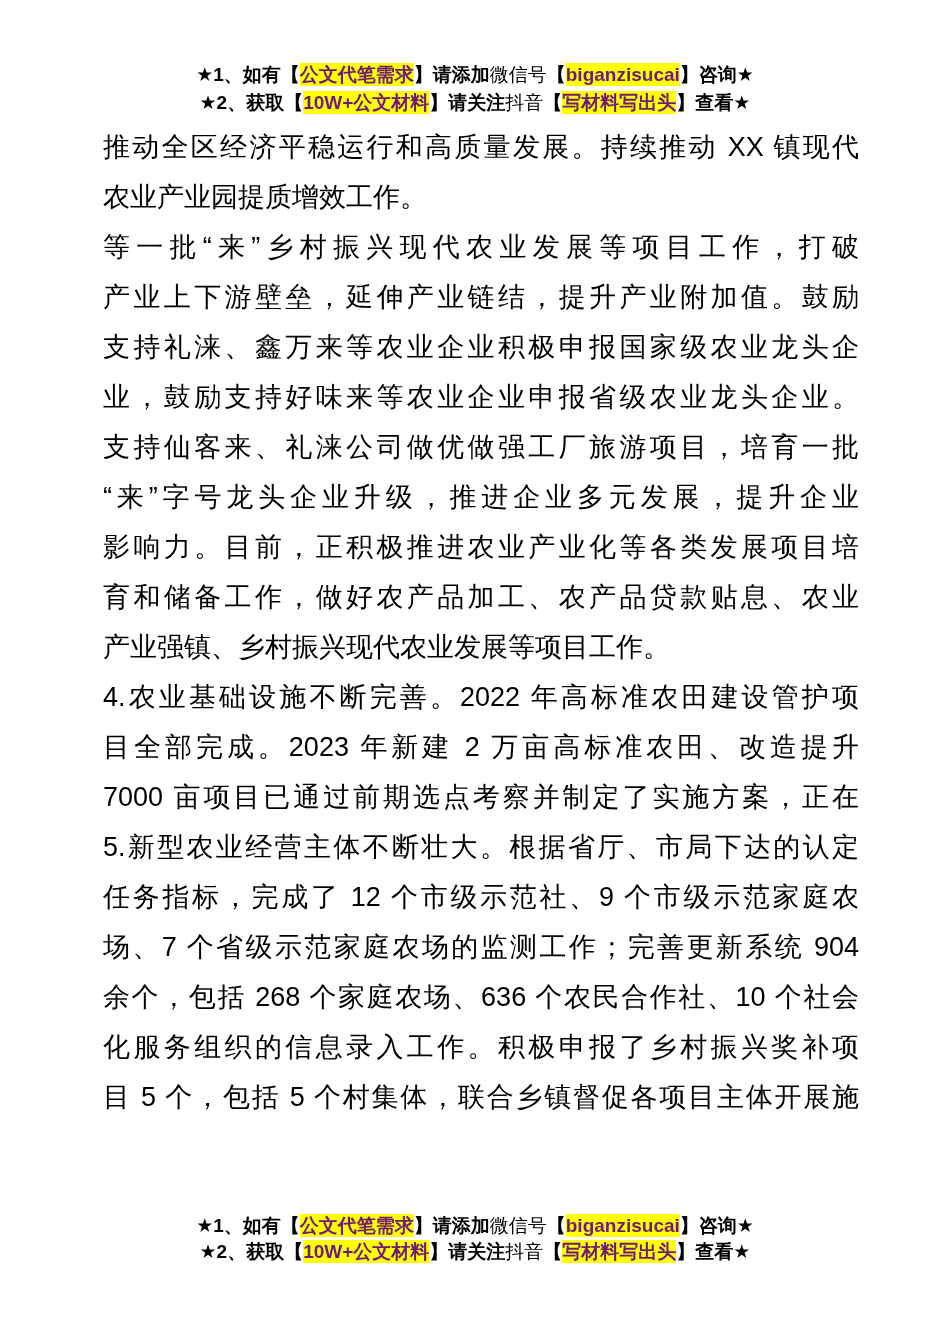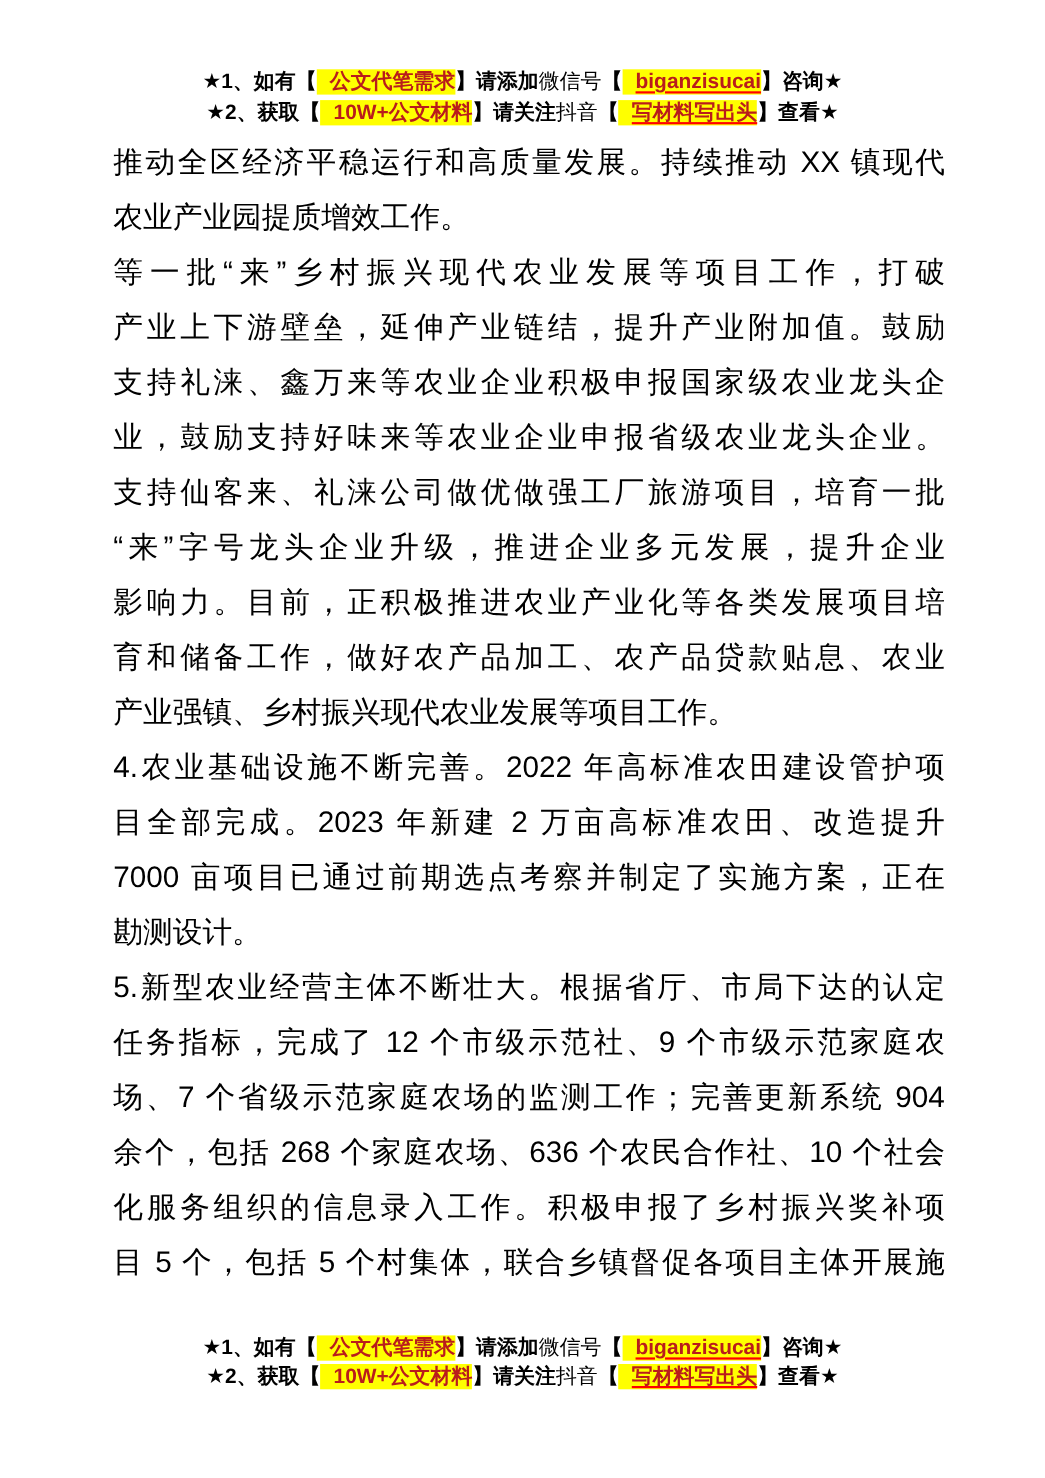--- a/index.html
+++ b/index.html
@@ -23,28 +23,27 @@
   .promo-footer { top: 1213px; }
   .promo-line {
     font-size: 19px;
     line-height: 28px;
     font-weight: bold;
     white-space: nowrap;
   }
   .promo-footer .promo-line { line-height: 26px; }
   .seg-regular { font-weight: normal; }
   .hl { background: #ffff00; padding: 1px 0; }
-  .red { color: #b91c1c; padding-left: 12px; }
+  .red { color: #701a75; }
   .u-black {
     text-decoration-color: #000000;
     text-decoration-thickness: 2px;
     text-underline-offset: 3px;
   }
   .u-red {
-    text-decoration: underline;
     text-decoration-color: #ff0000;
     text-decoration-thickness: 2px;
     text-underline-offset: 3px;
   }
   
   .doc-body {
     position: absolute;
     top: 122px;
     left: 103px;
     right: 91px;
@@ -81,21 +80,20 @@
     <div class="bline">支持礼涞、鑫万来等农业企业积极申报国家级农业龙头企</div>
     <div class="bline">业，鼓励支持好味来等农业企业申报省级农业龙头企业。</div>
     <div class="bline">支持仙客来、礼涞公司做优做强工厂旅游项目，培育一批</div>
     <div class="bline">“来”字号龙头企业升级，推进企业多元发展，提升企业</div>
     <div class="bline">影响力。目前，正积极推进农业产业化等各类发展项目培</div>
     <div class="bline">育和储备工作，做好农产品加工、农产品贷款贴息、农业</div>
     <div class="bline para-end">产业强镇、乡村振兴现代农业发展等项目工作。</div>
     <div class="bline">4.农业基础设施不断完善。2022 年高标准农田建设管护项</div>
     <div class="bline">目全部完成。2023 年新建 2 万亩高标准农田、改造提升</div>
     <div class="bline">7000 亩项目已通过前期选点考察并制定了实施方案，正在</div>
-    <div class="bline para-end">勘测设计。</div>
     <div class="bline">5.新型农业经营主体不断壮大。根据省厅、市局下达的认定</div>
     <div class="bline">任务指标，完成了 12 个市级示范社、9 个市级示范家庭农</div>
     <div class="bline">场、7 个省级示范家庭农场的监测工作；完善更新系统 904</div>
     <div class="bline">余个，包括 268 个家庭农场、636 个农民合作社、10 个社会</div>
     <div class="bline">化服务组织的信息录入工作。积极申报了乡村振兴奖补项</div>
     <div class="bline">目 5 个，包括 5 个村集体，联合乡镇督促各项目主体开展施</div>
   </div>
 
   <div class="promo promo-footer">
     <div class="promo-line">

